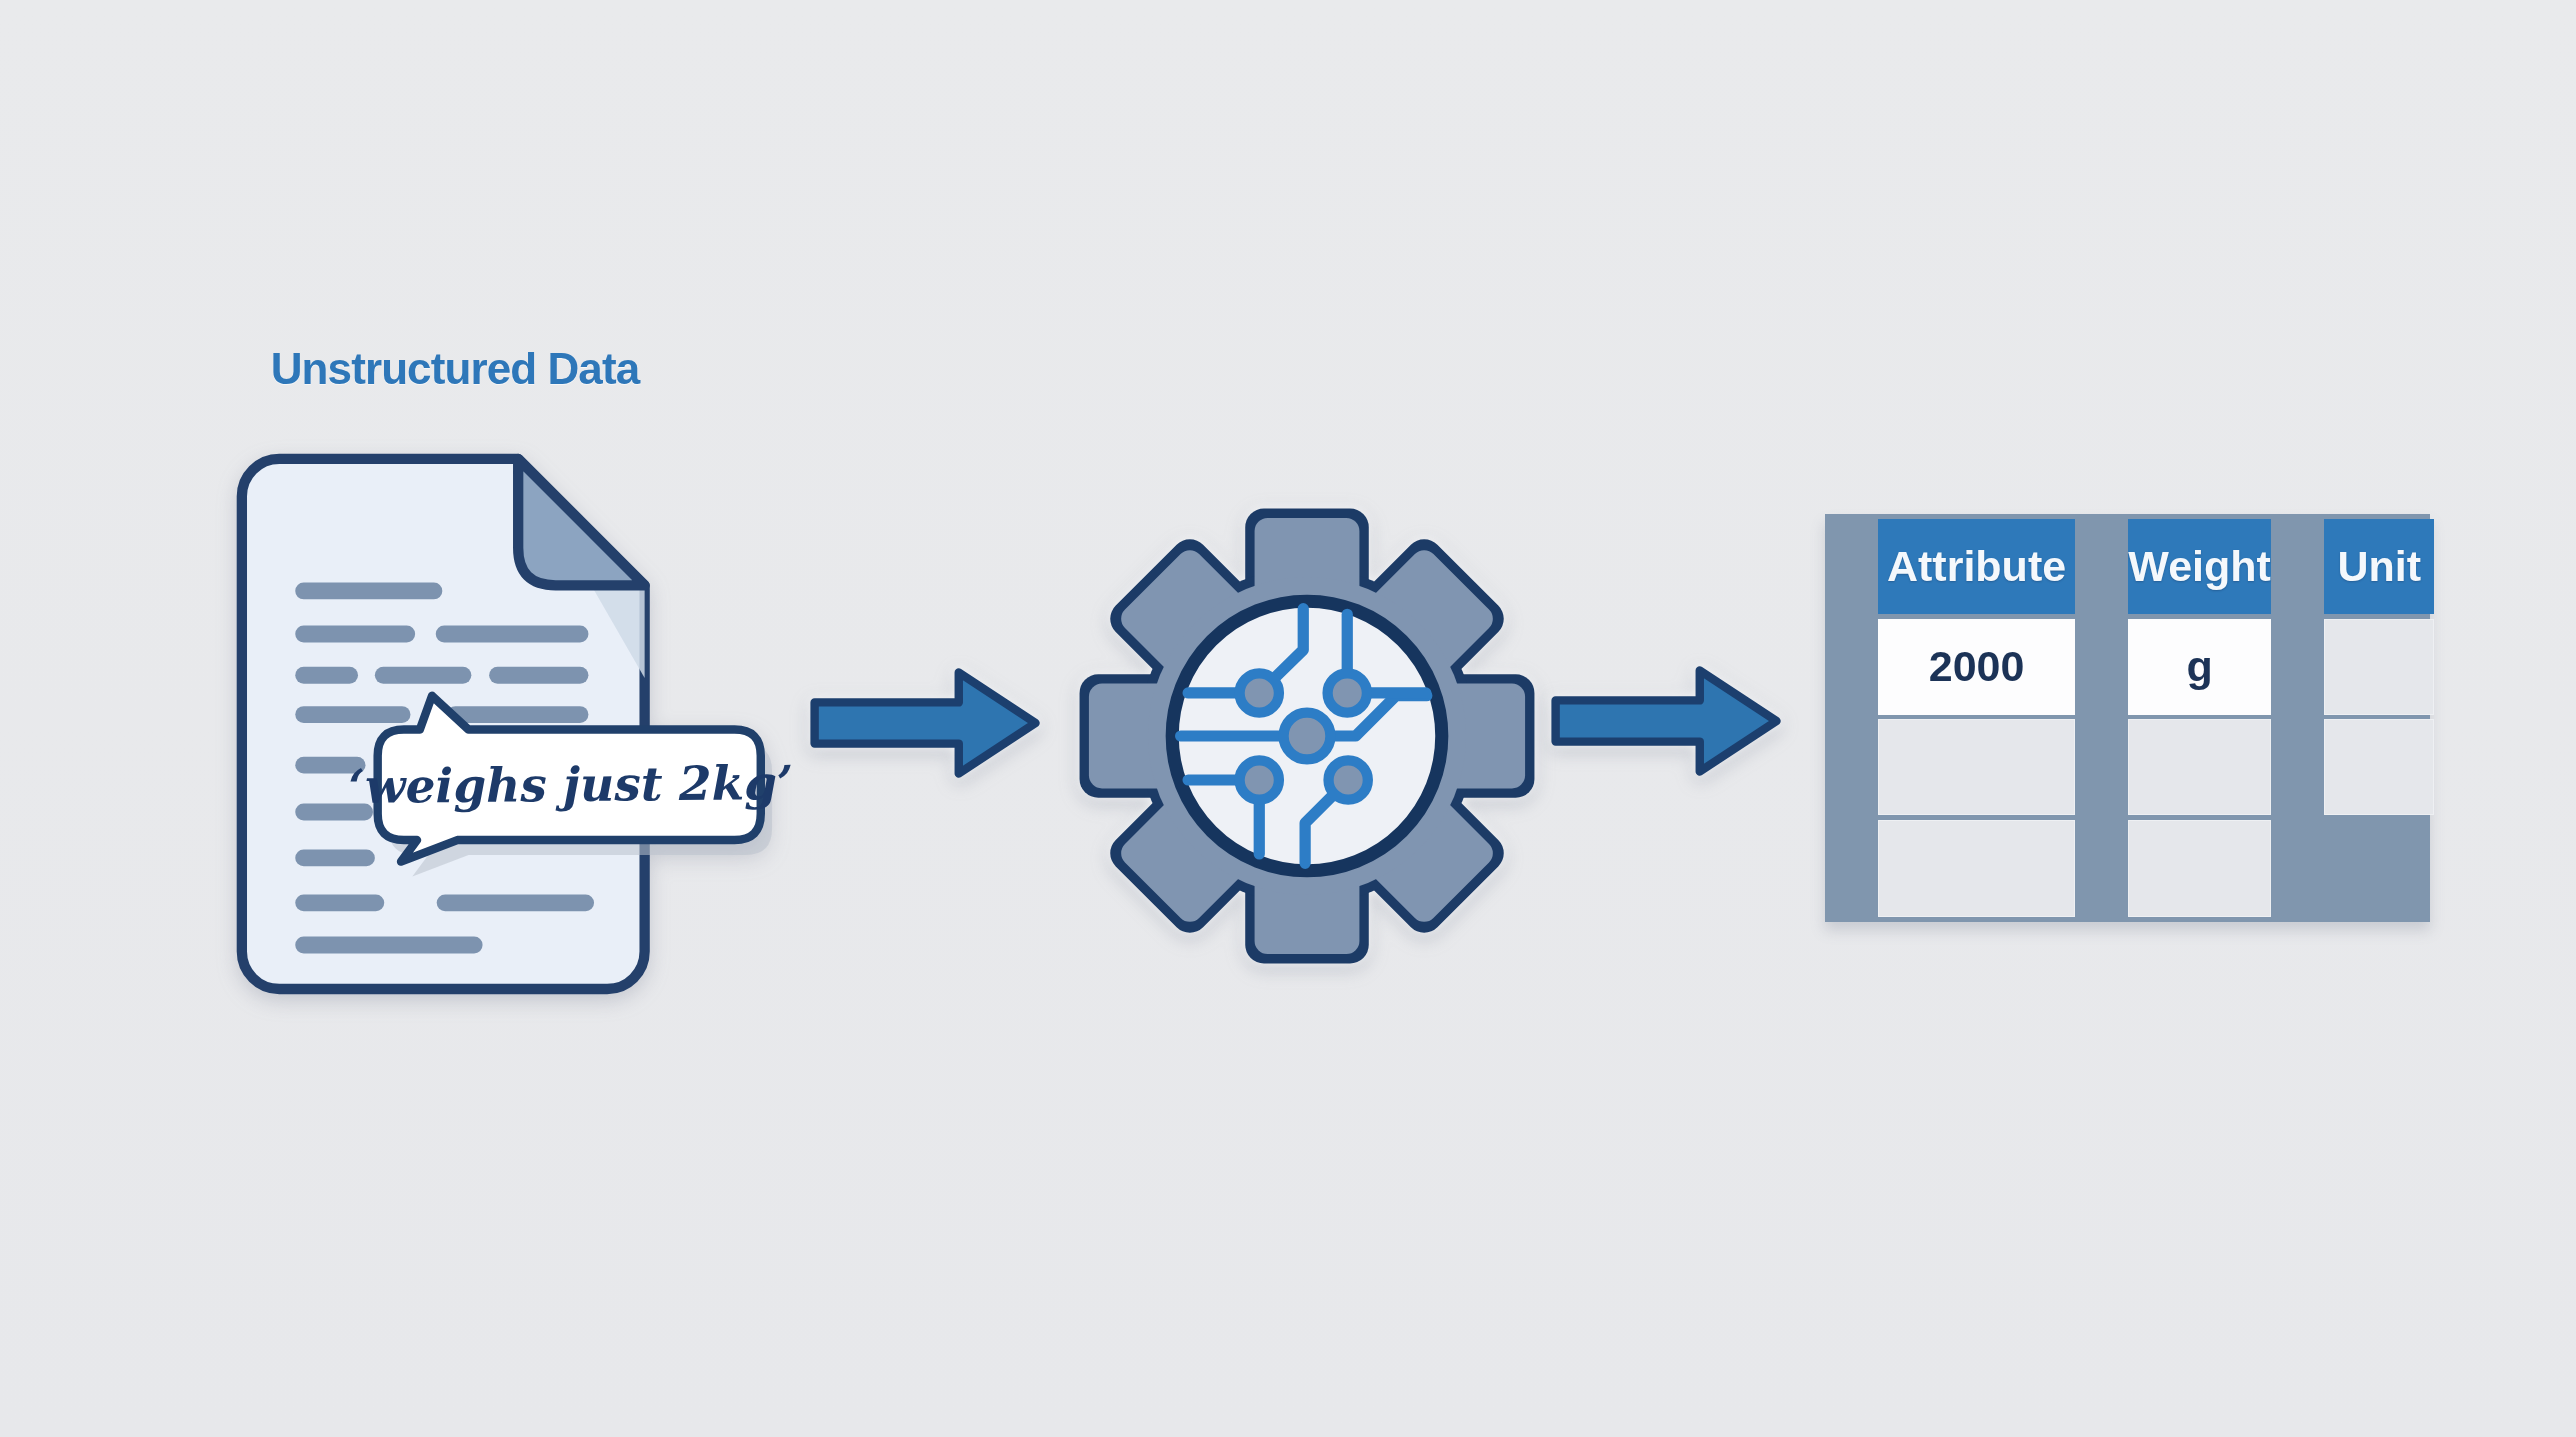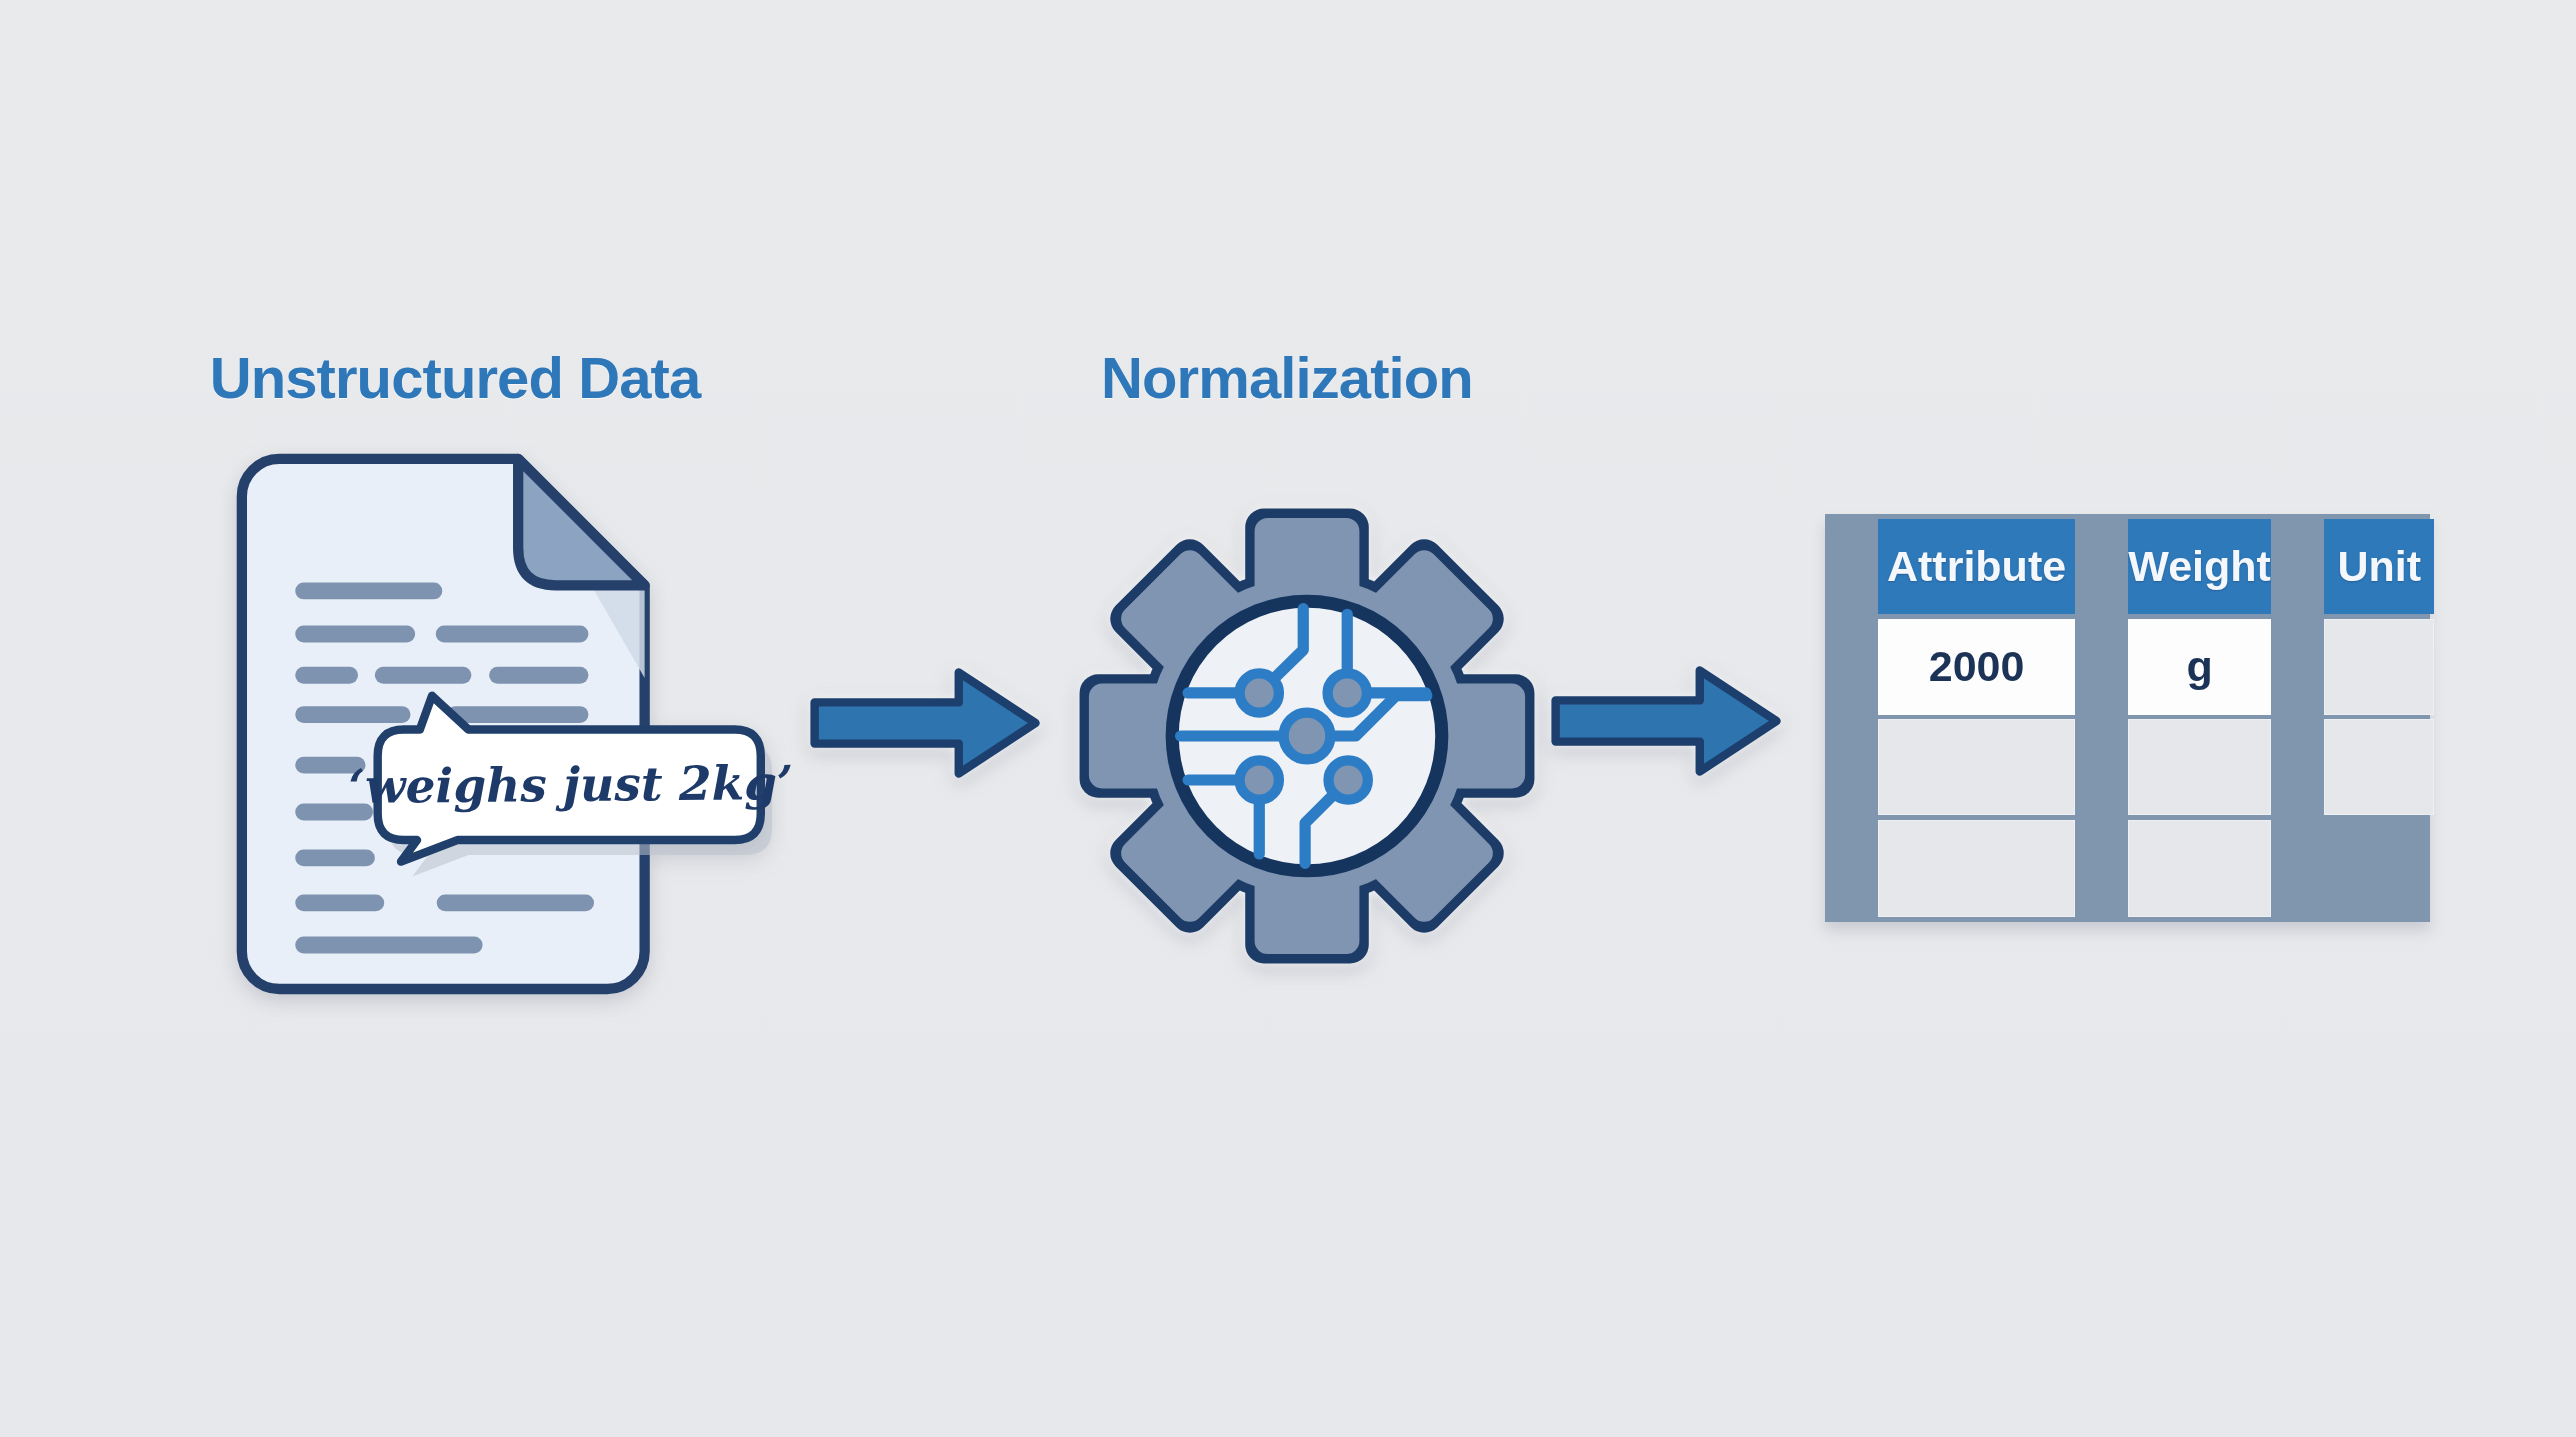--- a/index.html
+++ b/index.html
@@ -9,21 +9,21 @@
     background:#e8e9eb;
     overflow:hidden;
   }
   .canvas{
     position:relative;width:2576px;height:1438px;
     background:linear-gradient(180deg,#e9eaec 0%,#e7e8eb 100%);
   }
   .module-title{
     position:absolute;top:344px;
     transform:translateX(-50%);
-    font-size:58px;font-weight:bold;letter-spacing:-0.9px;
+    font-size:44px;font-weight:bold;letter-spacing:-0.9px;
     color:#2e77b9;
     text-shadow:0 0.9px 0 rgba(255,255,255,.6);
     white-space:nowrap;
   }
   .icon-svg{position:absolute;}
   .soft-shadow{filter:drop-shadow(0 7.5px 9.4px rgba(110,120,140,.28));}
   .halo{filter:drop-shadow(0 0 5.6px rgba(255,255,255,.9)) drop-shadow(0 5.6px 7.5px rgba(110,120,140,.30));}
 
   
   .bubble-text{
@@ -62,21 +62,20 @@
     background:#e5e7eb;border:1.9px solid #eef0f3;
   }
 </style>
 </head>
 <body>
 
 <div class="canvas">
 
   <div class="module-title" style="left:455px">Unstructured Data</div>
 
-  <div class="module-title" style="left:1287px">Normalization</div>
 
 
   <svg class="icon-svg soft-shadow" style="left:225px;top:442px" width="562" height="562" viewBox="0 0 600 600">
 
     <path d="M58,18 H313 L448,153 V544 A40,40 0 0 1 408,584 H58 A40,40 0 0 1 18,544 V58 A40,40 0 0 1 58,18 Z" fill="#e9eff8" stroke="#24406b" stroke-width="11" stroke-linejoin="round"></path>
 
     <path d="M318,26 L448,156 L448,252 Z" fill="#cfdae8" opacity="0.85"></path>
 
     <path d="M313,18 L448,153 H353 Q313,153 313,113 Z" fill="#8ca4c1" stroke="#24406b" stroke-width="11" stroke-linejoin="round"></path>
 

